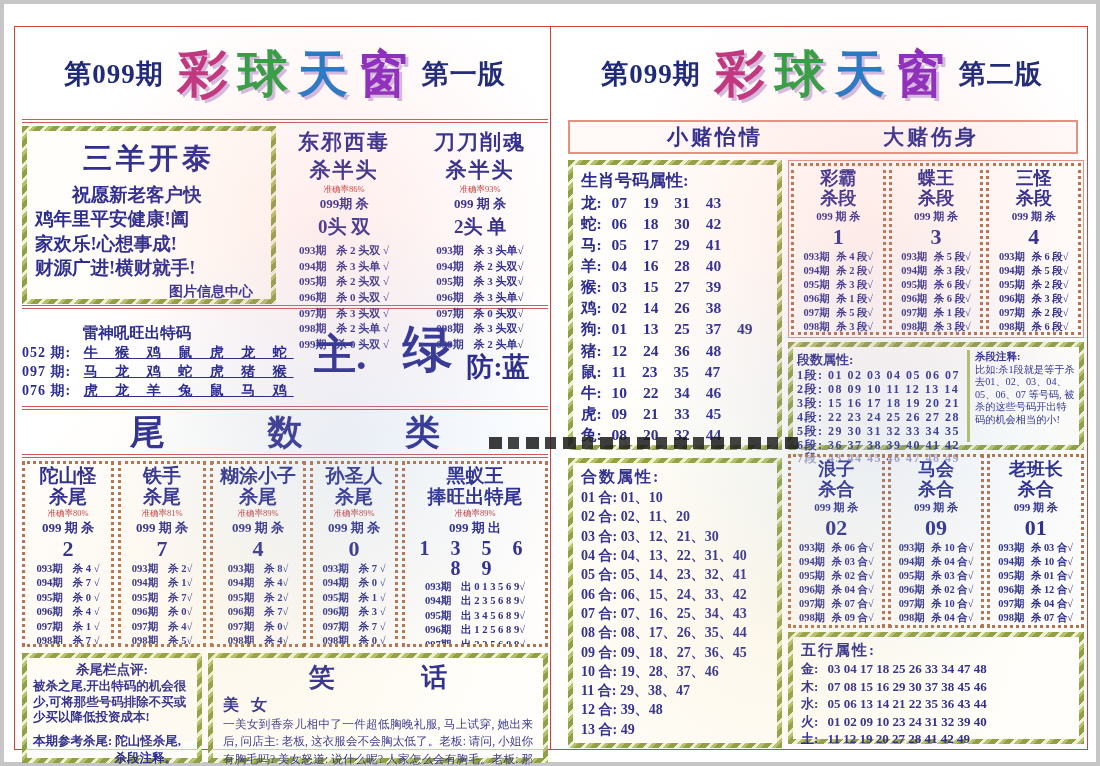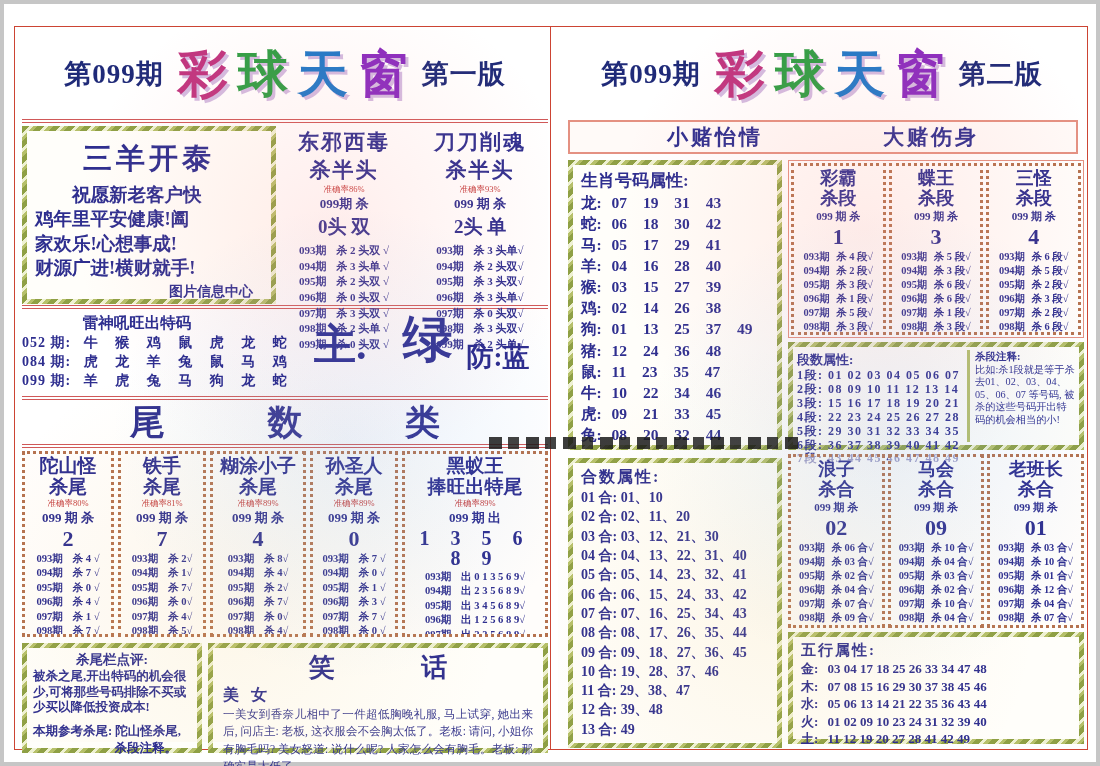--- a/index.html
+++ b/index.html
@@ -54,25 +54,25 @@
   .halfcol{flex:1;text-align:center;padding-top:2px;}
   .halfcol .hc-name{font-size:21px;font-weight:bold;letter-spacing:2px;}
   .halfcol .hc-sub{font-size:21px;font-weight:bold;letter-spacing:2px;}
   .acc{font-size:8.5px;color:#c43c3c;line-height:1.2;}
   .issue-line{font-size:13px;font-weight:bold;margin-top:1px;}
   .current{font-size:19px;font-weight:bold;margin:1px 0 3px 0;}
   .hist-row{font-size:11px;font-weight:bold;line-height:1.42;white-space:nowrap;}
   .hist-row .hist-issue{margin-right:7px;}
 
   
-  .p1-thunder{height:84px;position:relative;margin-top:2px;}
+  .p1-thunder{height:84px;position:relative;margin-top:12px;}
   .th-left{position:absolute;left:0;top:2px;width:300px;}
   .th-title{font-size:15.5px;font-weight:bold;text-align:center;width:230px;}
   .th-row{font-size:14px;font-weight:bold;line-height:1.34;letter-spacing:1px;}
-  .th-row .th-animals{margin-left:8px;letter-spacing:7px;}
+  .th-row .th-animals{margin-left:8px;letter-spacing:7px;text-decoration:underline;}
   .th-main{position:absolute;right:2px;top:6px;width:232px;display:flex;align-items:flex-start;}
   .th-main .m-label{font-size:42px;font-weight:bold;color:#3a3a97;}
   .th-main .m-value{font-size:50px;font-weight:bold;color:#3a3a97;margin-left:36px;line-height:.9;}
   .th-main .m-guard{font-size:27px;font-weight:bold;margin-left:14px;margin-top:22px;white-space:nowrap;}
 
   
   .p1-tailheader{height:42px;display:flex;align-items:center;justify-content:space-between;padding:0 108px;}
   .p1-tailheader span{font-size:35px;font-weight:bold;}
 
   
@@ -260,30 +260,30 @@
   <div class="p1-thunder">
     <div class="th-left">
       <div class="th-title">雷神吼旺出特码</div>
       <div>
 
           <div class="th-row">
             <span class="th-issue">052 期:</span>
             <span class="th-animals">牛 猴 鸡 鼠 虎 龙 蛇</span>
           </div>
 
-
           <div class="th-row">
-            <span class="th-issue">084 期:</span>
+            <span class="th-issue">097 期:</span>
+            <span class="th-animals">马 龙 鸡 蛇 虎 猪 猴</span>
+          </div>
+
+          <div class="th-row">
+            <span class="th-issue">076 期:</span>
             <span class="th-animals">虎 龙 羊 兔 鼠 马 鸡</span>
           </div>
 
-          <div class="th-row">
-            <span class="th-issue">099 期:</span>
-            <span class="th-animals">羊 虎 兔 马 狗 龙 蛇</span>
-          </div>
         </div>
     </div>
     <div class="th-main">
       <span class="m-label">主.</span>
       <span class="m-value">绿</span>
       <span class="m-guard">防:蓝</span>
     </div>
   </div>
   <div class="rule"></div>
 

